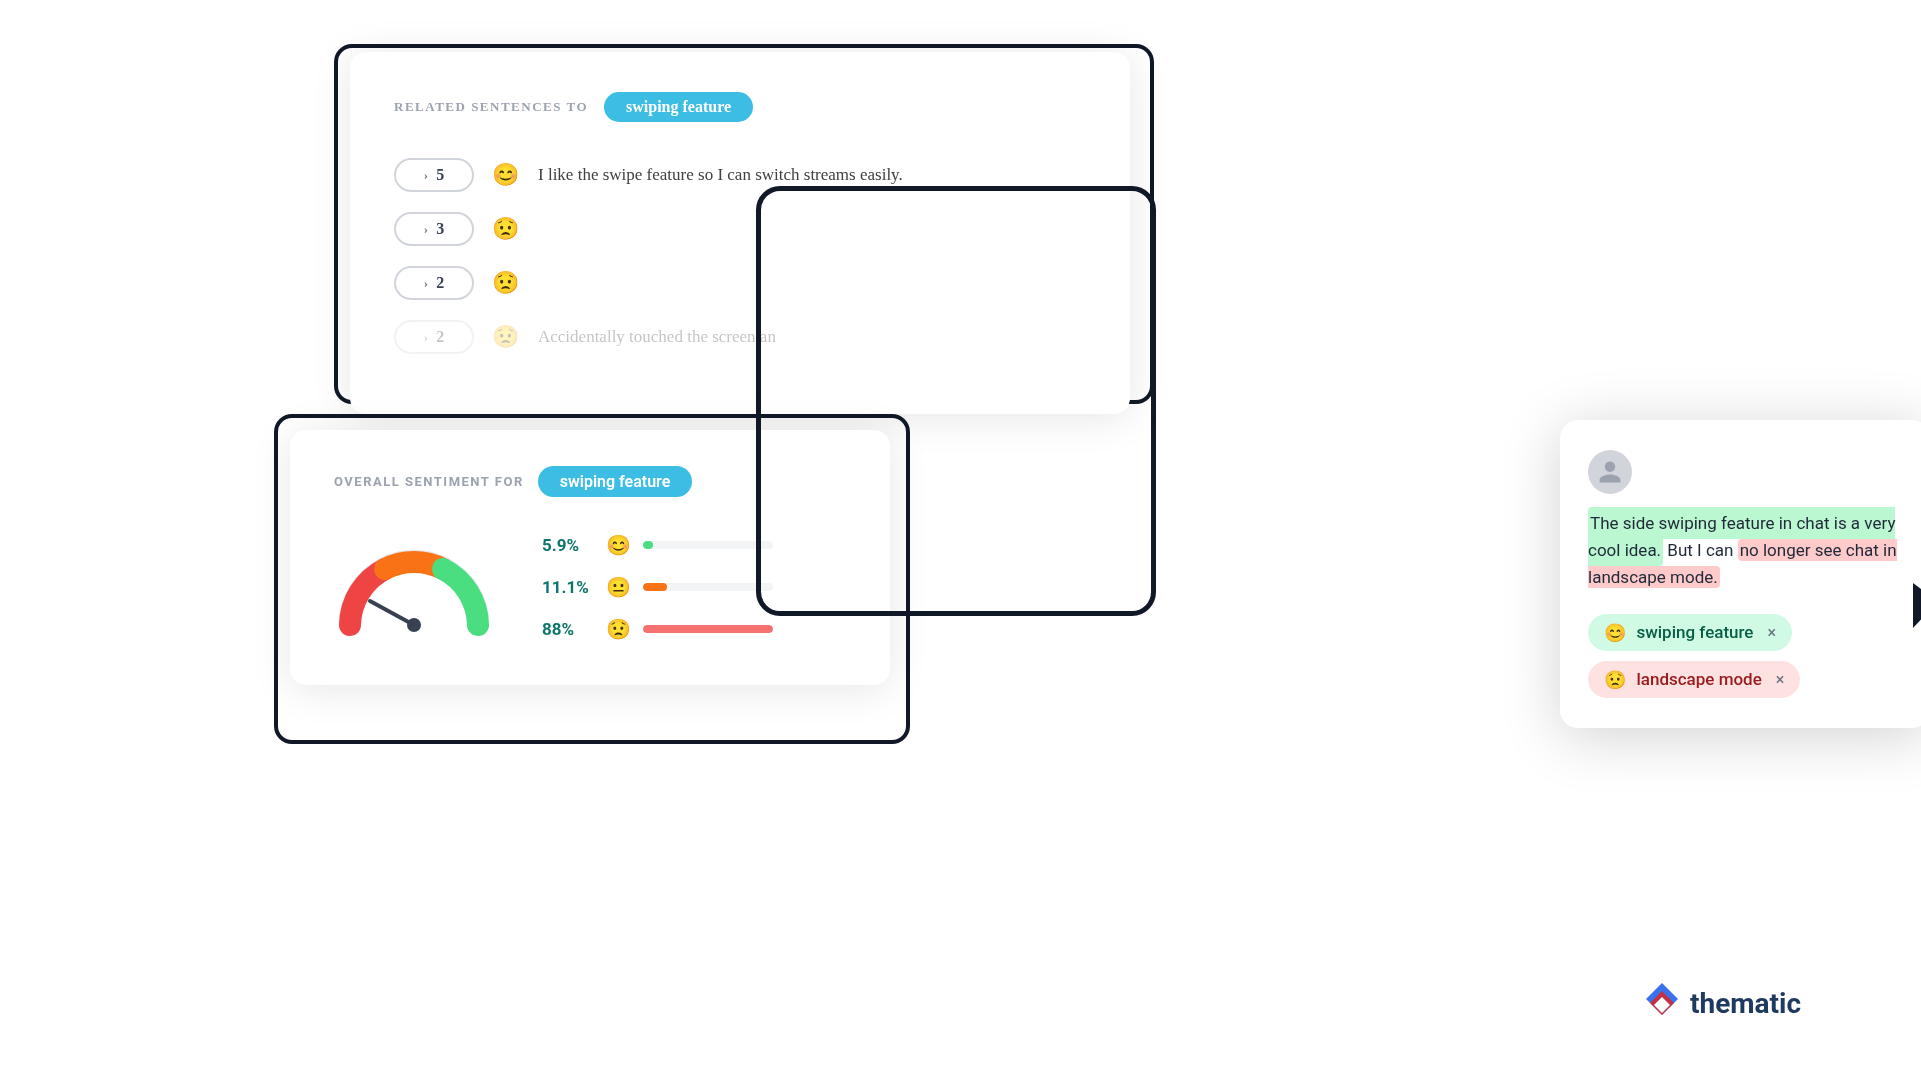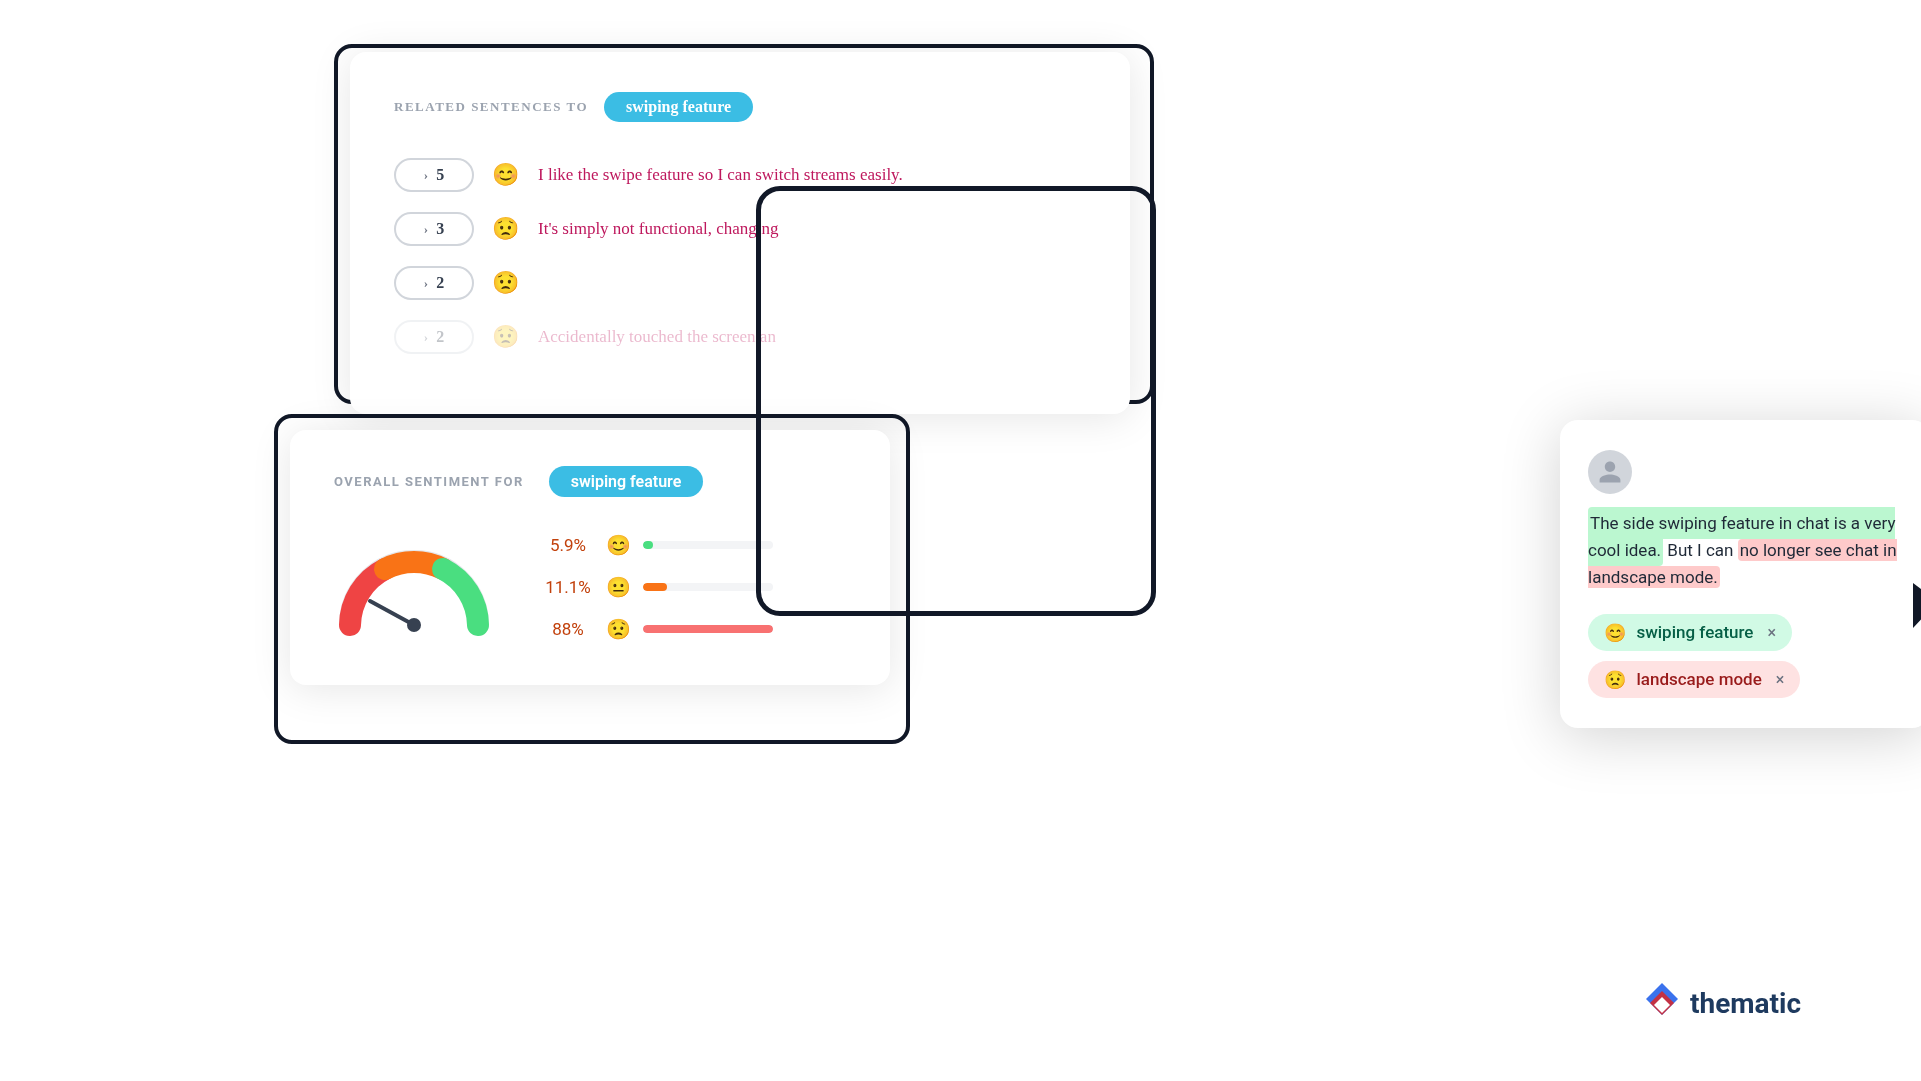--- a/index.html
+++ b/index.html
@@ -90,21 +90,21 @@
     }
 
     .emoji-icon {
       font-size: 22px;
       width: 28px;
       text-align: center;
     }
 
     .sentence-text {
       font-size: 17px;
-      color: #be185d;
+      color: #404040;
       flex: 1;
     }
 
     .sentence-row.faded .sentence-text,
     .sentence-row.faded .emoji-icon,
     .sentence-row.faded .count-badge {
       opacity: 0.3;
     }
 
     
@@ -116,21 +116,21 @@
       background: #ffffff;
       border-radius: 16px;
       padding: 36px 44px 44px 44px;
       box-shadow: 0 4px 40px rgba(0,0,0,0.10);
       z-index: 3;
     }
 
     .sentiment-header {
       display: flex;
       align-items: center;
-      gap: 25px;
+      gap: 14px;
       margin-bottom: 36px;
     }
 
     .sentiment-label {
       font-size: 13px;
       font-weight: 700;
       letter-spacing: 1.5px;
       color: #9ba3af;
       text-transform: uppercase;
     }
@@ -162,24 +162,24 @@
     }
 
     .stat-row {
       display: flex;
       align-items: center;
       gap: 12px;
     }
 
     .stat-percent {
       font-size: 17px;
-      font-weight: 400;
-      color: #c2410c;
+      font-weight: 700;
+      color: #0f766e;
       width: 52px;
-      text-align: center;
+      text-align: left;
     }
 
     .stat-emoji {
       font-size: 20px;
     }
 
     .stat-bar-bg {
       width: 130px;
       height: 8px;
       background: #f3f4f6;
@@ -380,21 +380,20 @@
         <span class="emoji-icon">😊</span>
         <span class="sentence-text">I like the swipe feature so I can switch streams easily.</span>
       </div>
 
       <div class="sentence-row">
         <div class="count-badge">
           <span class="chevron">›</span>
           <span>3</span>
         </div>
         <span class="emoji-icon">😟</span>
-        <span class="sentence-text">It's simply not functional, changing</span>
       </div>
 
       <div class="sentence-row">
         <div class="count-badge">
           <span class="chevron">›</span>
           <span>2</span>
         </div>
         <span class="emoji-icon">😟</span>
       </div>
 

